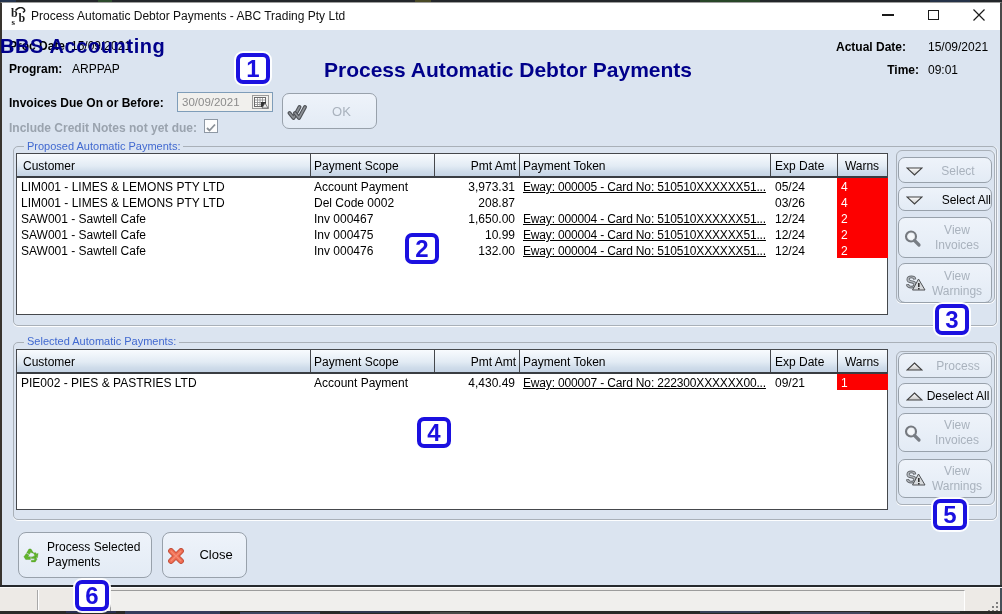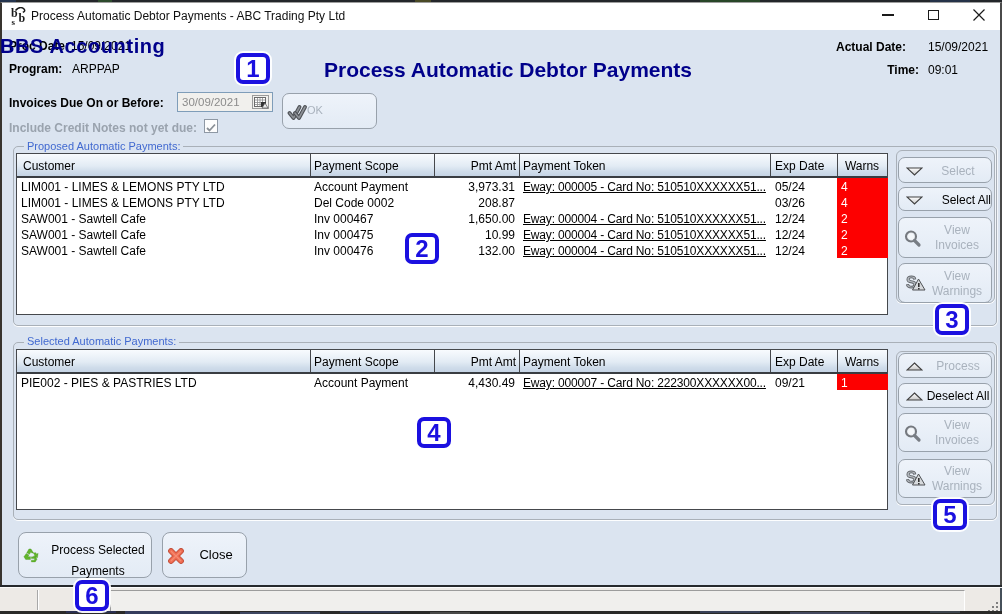--- a/index.html
+++ b/index.html
@@ -94,21 +94,21 @@
     <path d="M13 8 L16 13 L10 13 Z" fill="#e8e8e8" stroke="#555" stroke-width="0.7"></path>
   </svg>
 </div>
 <div class="btn" style="left:282px;top:93px;width:95px;height:36px">
   <svg class="abs" style="left:4px;top:8px" width="20" height="20" viewBox="0 0 20 20">
     <path d="M2.5 11 L6.5 16 L12.5 5" fill="none" stroke="#4e5156" stroke-width="3.8" stroke-linecap="round" stroke-linejoin="round"></path>
     <path d="M2.5 11 L6.5 16 L12.5 5" fill="none" stroke="#8d9196" stroke-width="1.6" stroke-linecap="round" stroke-linejoin="round"></path>
     <path d="M8 11 L12 16 L18 5" fill="none" stroke="#4e5156" stroke-width="3.8" stroke-linecap="round" stroke-linejoin="round"></path>
     <path d="M8 11 L12 16 L18 5" fill="none" stroke="#8d9196" stroke-width="1.6" stroke-linecap="round" stroke-linejoin="round"></path>
   </svg>
-  <div class="abs dis" style="left:24px;right:0;top:10px;font-size:11px">OK</div>
+  <div class="abs dis" style="left:24px;right:0;top:10px;text-align:center;font-size:13px">OK</div>
 </div>
 <div class="abs b glab" style="left:9px;top:121px;font-size:12px">Include Credit Notes not yet due:</div>
 <div class="abs" style="left:204px;top:119px;width:14px;height:14px;background:#fdfdfd;border:1px solid #8e98a4">
   <svg width="12" height="12" viewBox="0 0 12 12">
       <path d="M2 6 L4.5 8.5 L10 2.5" fill="none" stroke="#8a9097" stroke-width="1.8"></path>
     </svg>
 </div>
 
 <div class="abs fs" style="left:13px;top:146px;width:984px;height:180px"></div>
 <div class="abs fslab" style="left:24px;top:140px">Proposed Automatic Payments:</div>
@@ -260,21 +260,21 @@
 
 <div class="btn" style="left:18px;top:532px;width:134px;height:46px;border-radius:8px">
   <svg class="abs" style="left:4px;top:15px" width="16" height="15" viewBox="0 0 20 19">
     <g fill="#61b52c" stroke="#3f8f14" stroke-width="0.4">
       <path d="M10 1.2 L13.2 6.4 L10.9 6.4 L10 4.9 L8.1 8 L4.6 6.1 L7.4 1.2 Z"></path>
       <path d="M3.9 6.9 L7.4 8.9 L6.2 11 L9.3 11 L9.3 14.6 L3.3 14.6 L1 11 L2.9 8.5 Z"></path>
       <path d="M16.1 6.9 L13 7.2 L14.9 10.4 L12.9 11.6 L18.2 13.3 L19 7.6 L17.3 8.9 Z" transform="translate(0,-1)"></path>
       <path d="M10.3 11.6 L16 11.6 L17.8 14.8 L15.5 18.4 L10.3 18.4 L10.3 16 L13.9 16 L14.9 14.4 L13.9 13.9 L10.3 13.9 Z" transform="scale(0.95) translate(0.7,0.2)"></path>
     </g>
   </svg>
-  <div class="btxt" style="left:28px;right:2px;top:7px;text-align:center;line-height:21px;color:#000">Process Selected<br>Payments</div>
+  <div class="btxt" style="left:28px;right:2px;top:7px;text-align:left;line-height:15px;color:#000">Process Selected<br>Payments</div>
 </div>
 <div class="btn" style="left:162px;top:532px;width:85px;height:46px;border-radius:8px">
   <svg class="abs" style="left:5px;top:15px" width="16" height="16" viewBox="0 0 16 16">
     <path d="M3 3 L13 13 M13 3 L3 13" stroke="#c2503c" stroke-width="5.8" stroke-linecap="round"></path>
     <path d="M3 3 L13 13 M13 3 L3 13" stroke="#ee6a50" stroke-width="4" stroke-linecap="round"></path>
     <path d="M3.2 3.2 L12.8 12.8 M12.8 3.2 L3.2 12.8" stroke="#f58b72" stroke-width="1.4" stroke-linecap="round"></path>
   </svg>
   <div class="btxt" style="left:23px;right:0;top:14px;text-align:center;color:#000;font-size:13px">Close</div>
 </div>
 

